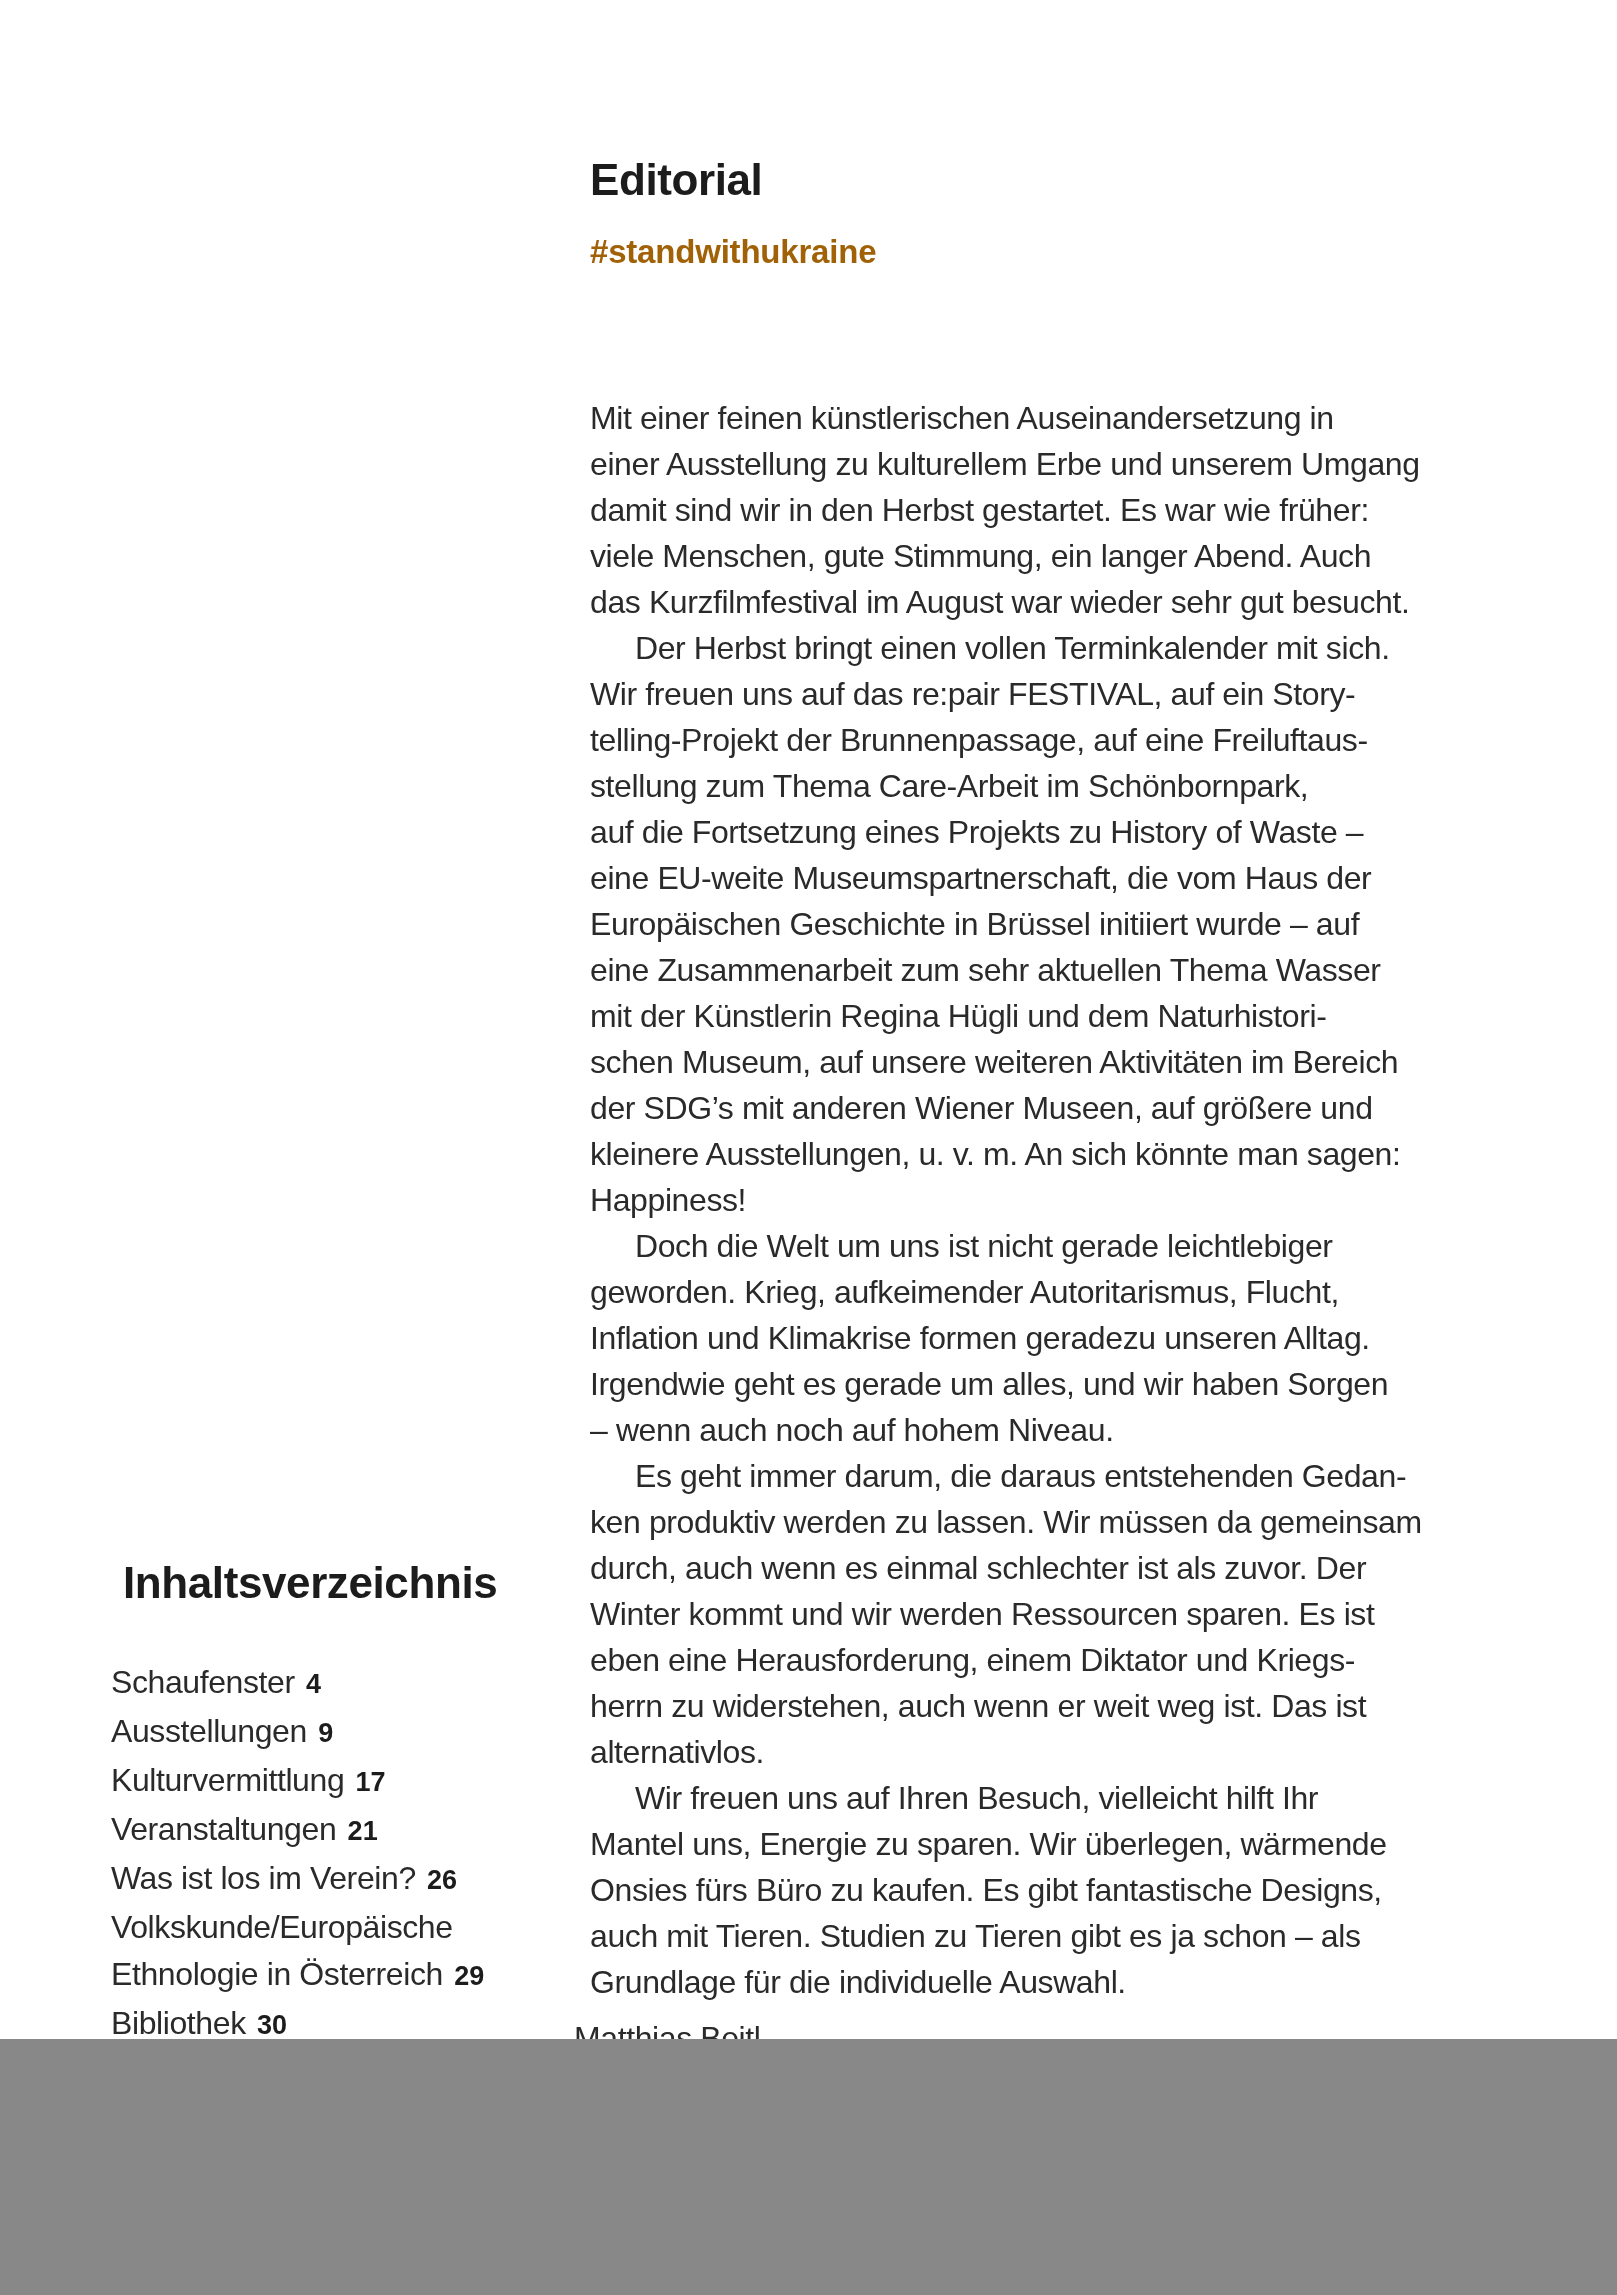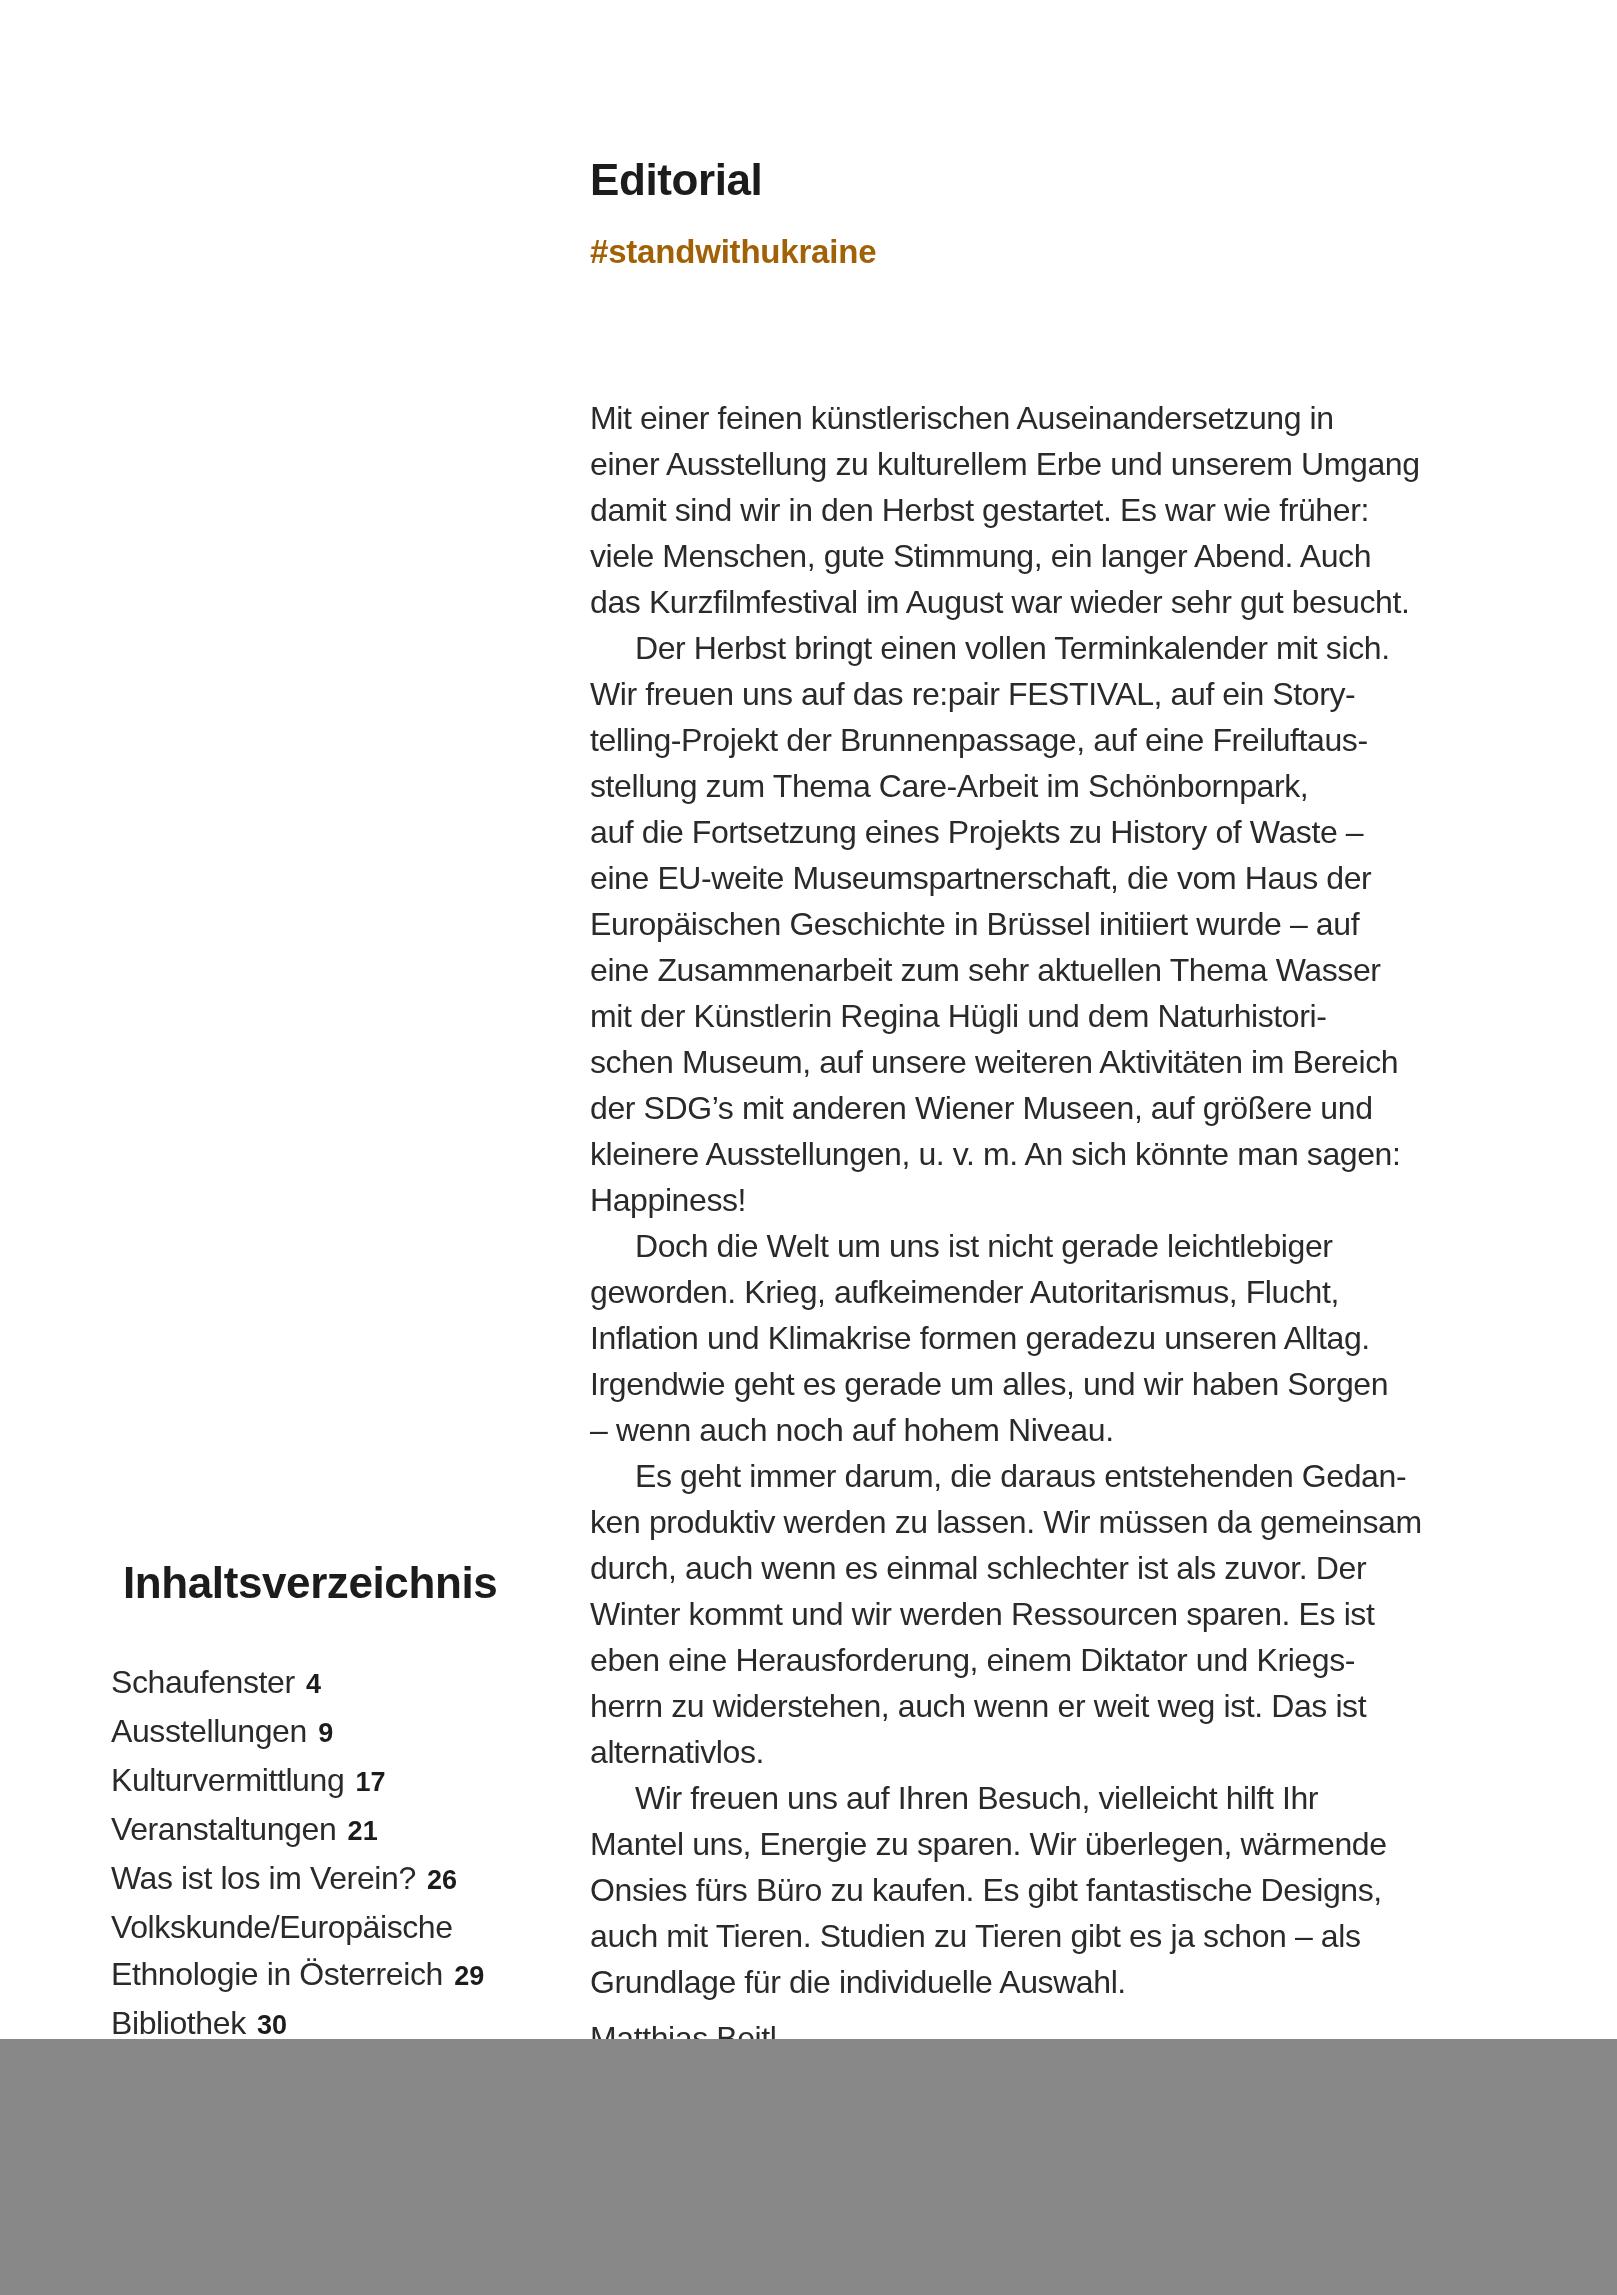--- a/index.html
+++ b/index.html
@@ -26,21 +26,21 @@
   }
   .para {
     margin:0;
     font-size:32px; line-height:46px;
     letter-spacing:-0.4px;
     color:#2a2a2a;
     white-space:pre;
   }
   .para.indent { text-indent:45px; }
   .signature {
-    position:absolute; left:590px; top:2015px;
+    position:absolute; left:574px; top:2015px;
     font-size:32px; line-height:46px; letter-spacing:-0.4px;
     color:#2a2a2a;
   }
   .toc-title {
     position:absolute; left:111px; top:1546px;
     font-size:44px; font-weight:700; color:#1c1c1c;
     letter-spacing:-0.4px; margin:12px;
   }
   .toc-list { position:absolute; left:111px; top:1659px; width:453px; }
   .toc-line {

